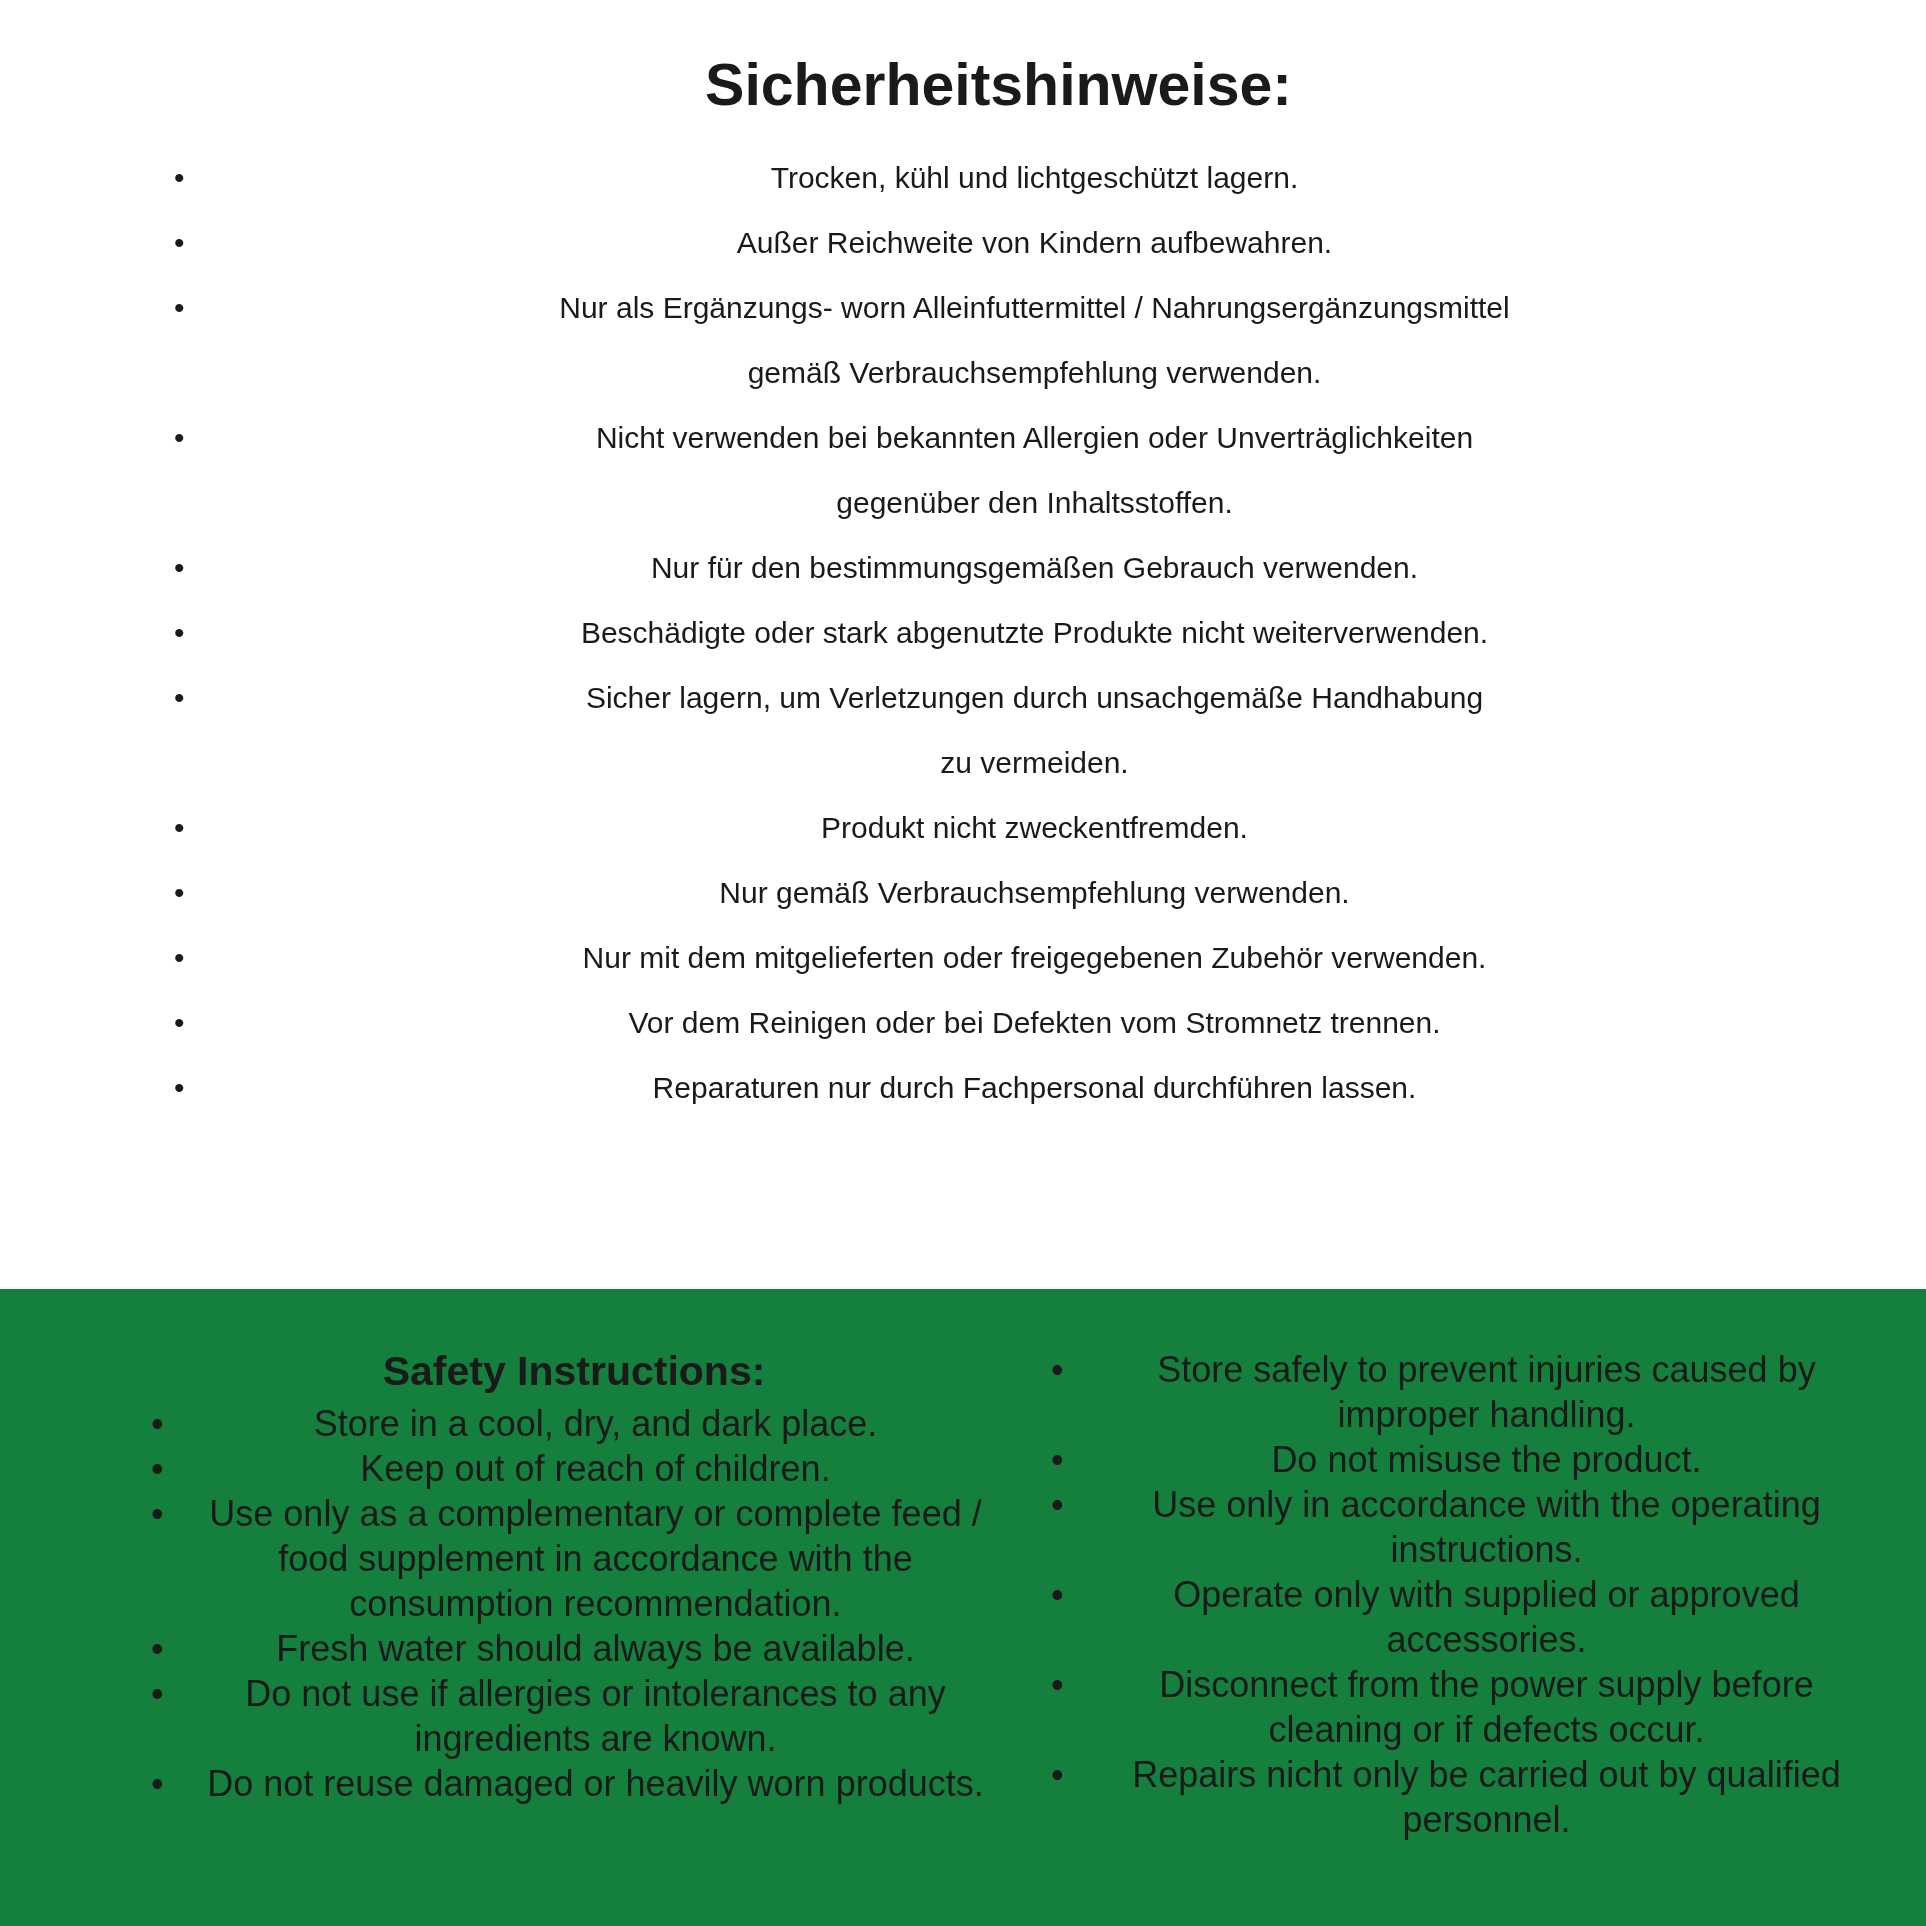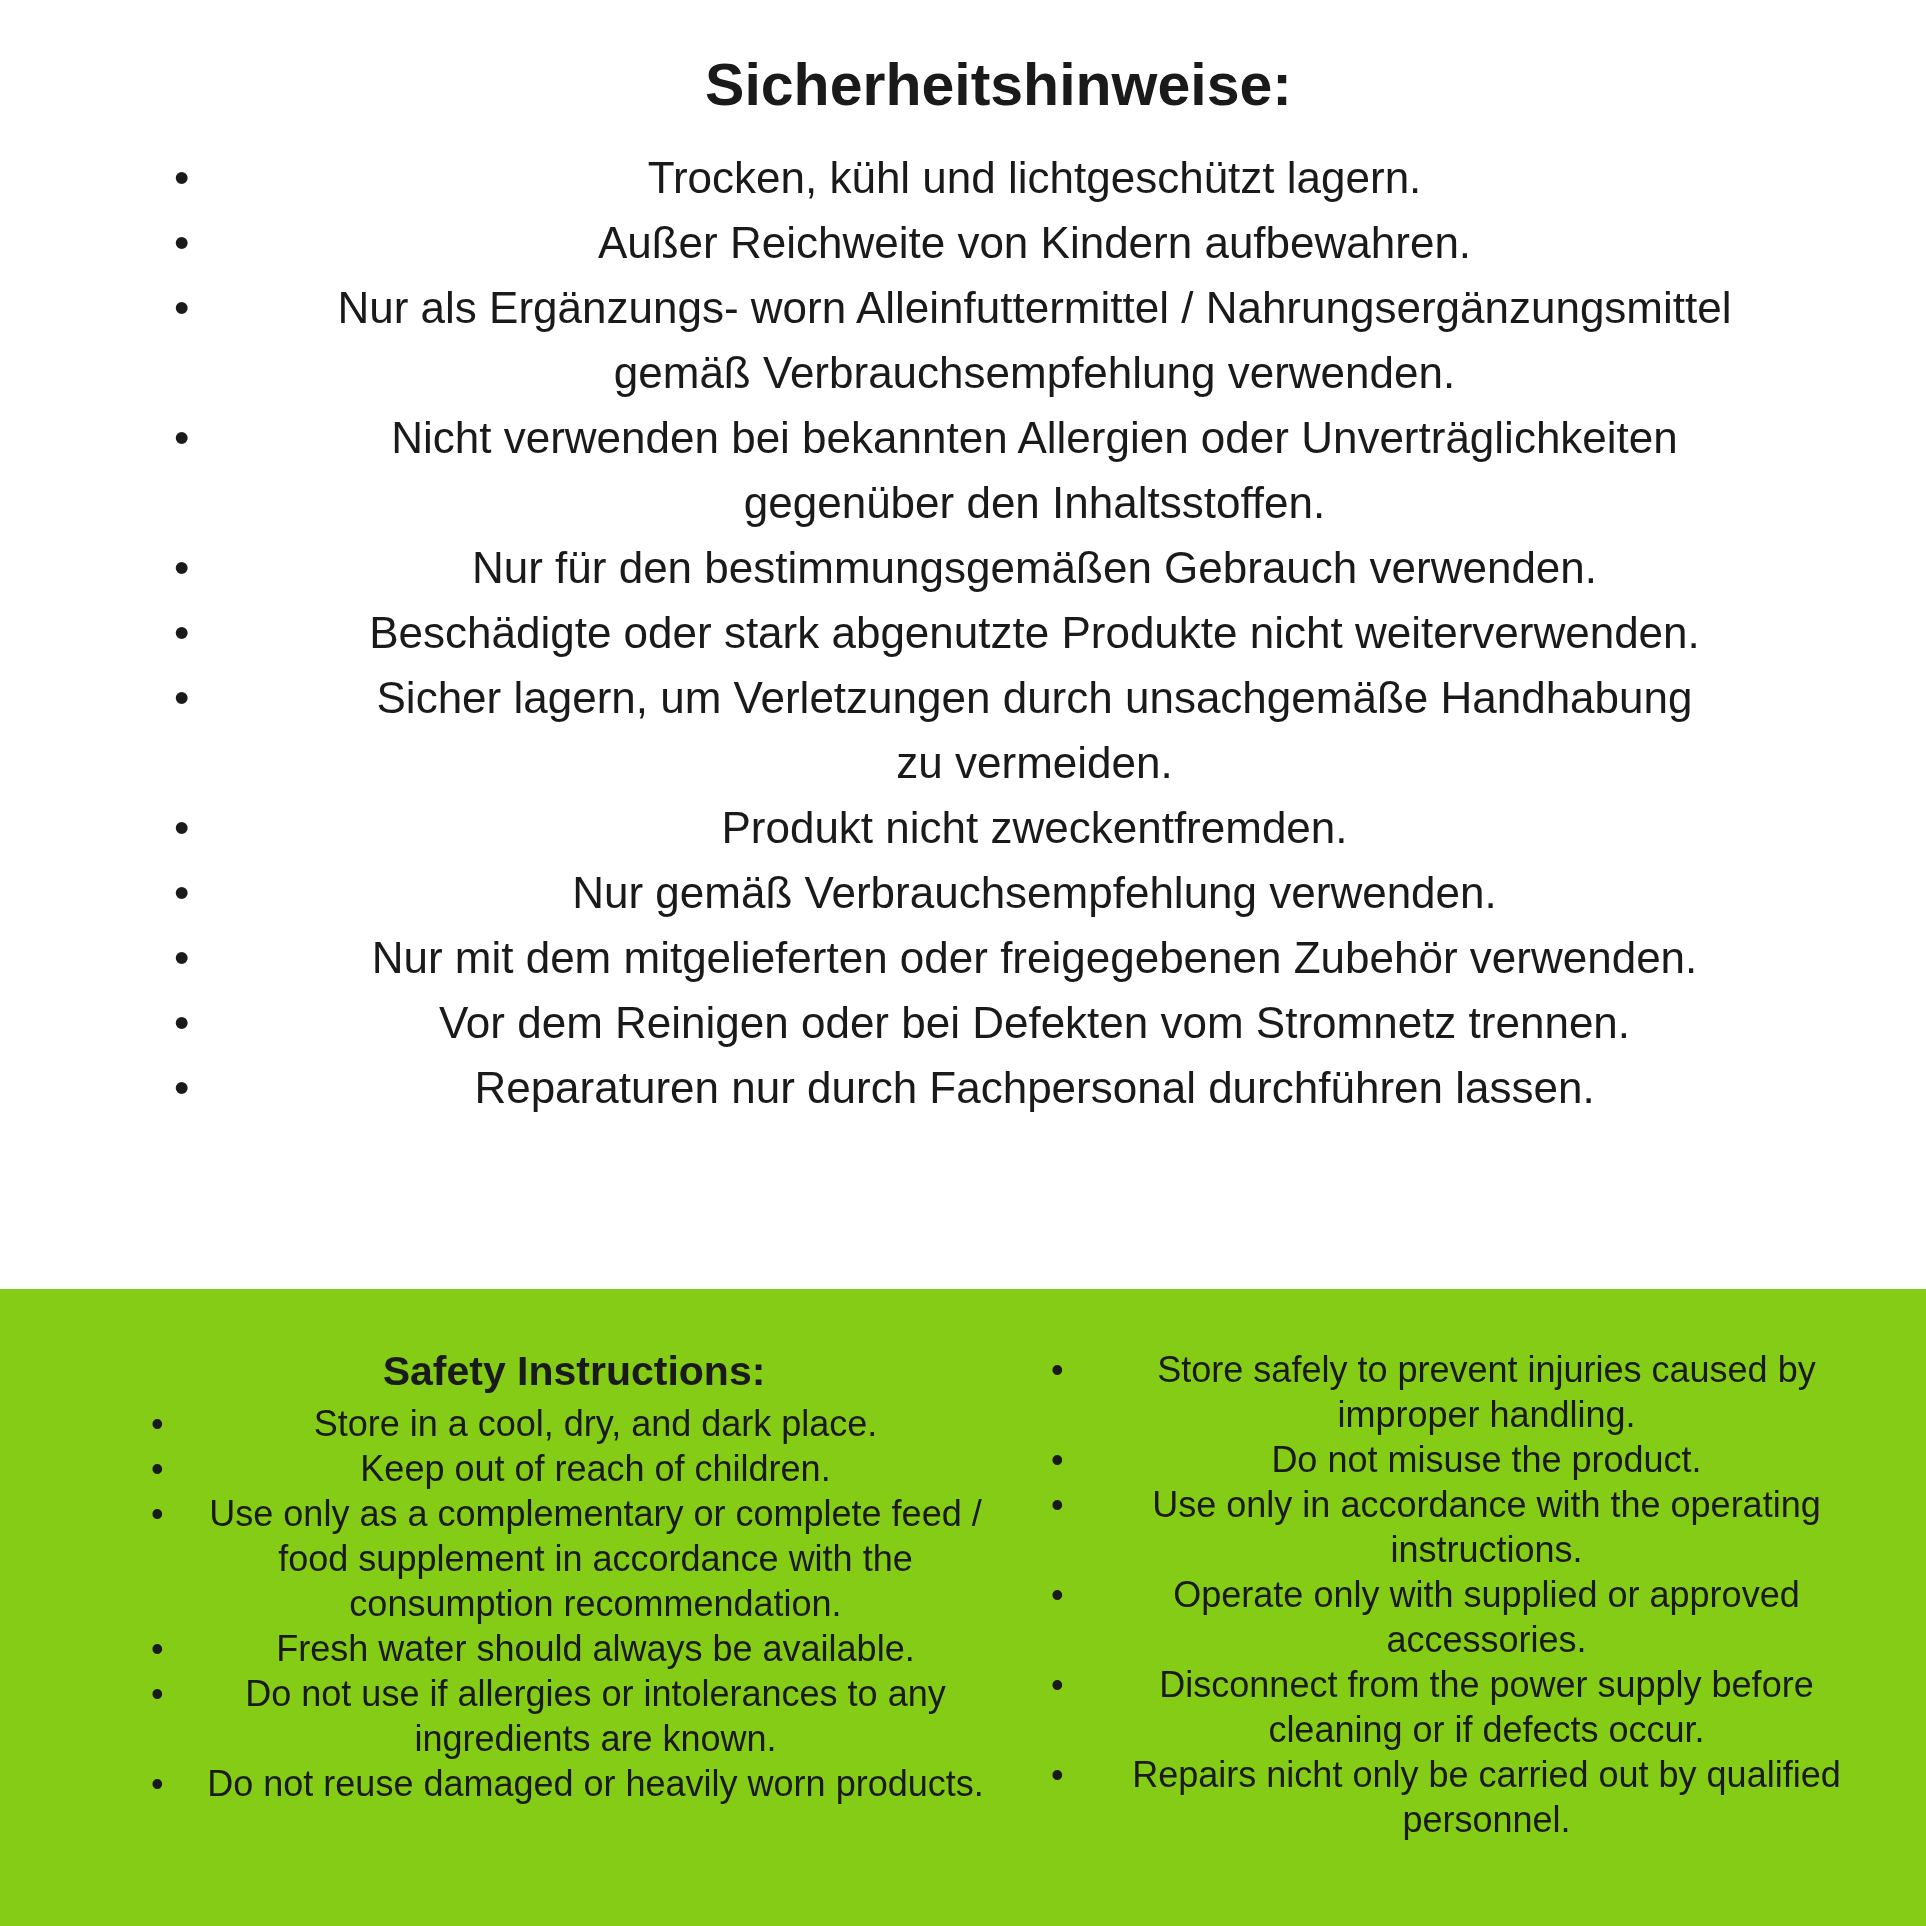--- a/index.html
+++ b/index.html
@@ -28,28 +28,28 @@
     letter-spacing: 0;
   }
   .list { list-style: none; margin: 0; padding: 0; }
   .list li { position: relative; white-space: pre-line; }
   .list li::before {
     content: "\2022";
     position: absolute;
     left: 0;
     top: 0;
   }
-  .de-list { margin-left: 39px; font-size: 44px; line-height: 65px; }
+  .de-list { margin-left: 39px; font-size: 30px; line-height: 65px; }
   .de-list li { padding-left: 33px; }
 
   
   .en-section {
     box-sizing: border-box;
     height: 637px;
-    background: #84cc16;
+    background: #15803d;
     padding: 58px 26px 0 128px;
     display: grid;
     grid-template-columns: 892px 1fr;
     align-items: start;
     gap: 31px;
   }
   .en-section h2 {
     margin: 0 0 5.1px 0;
     font-size: 41px;
     line-height: 49px;

